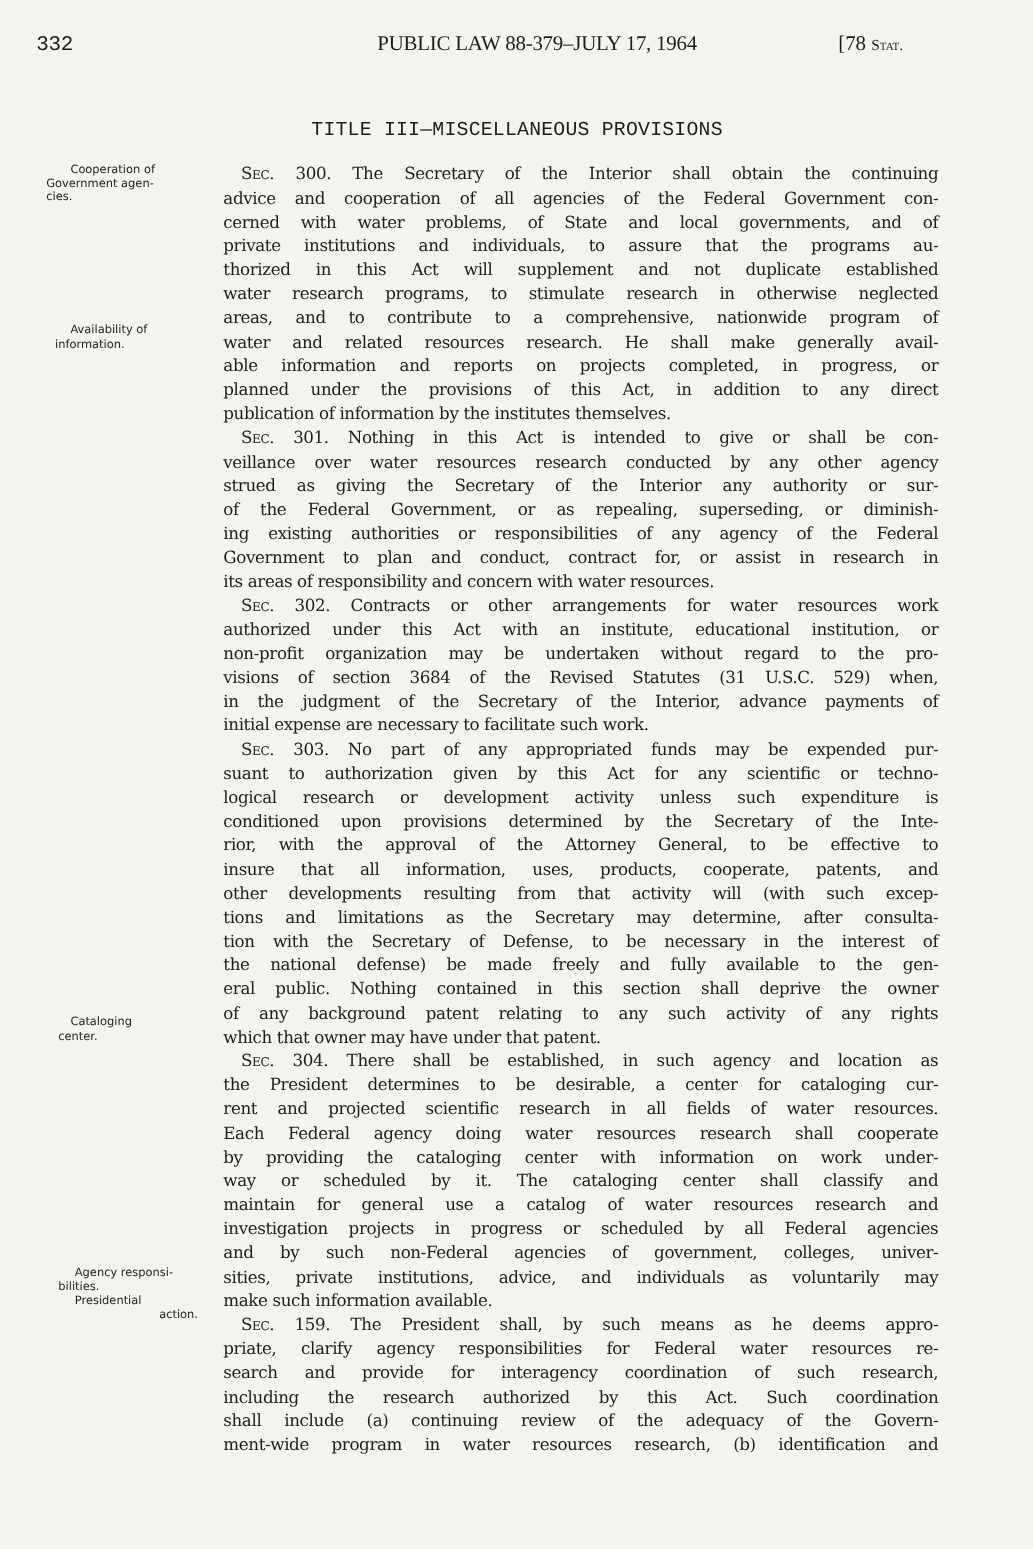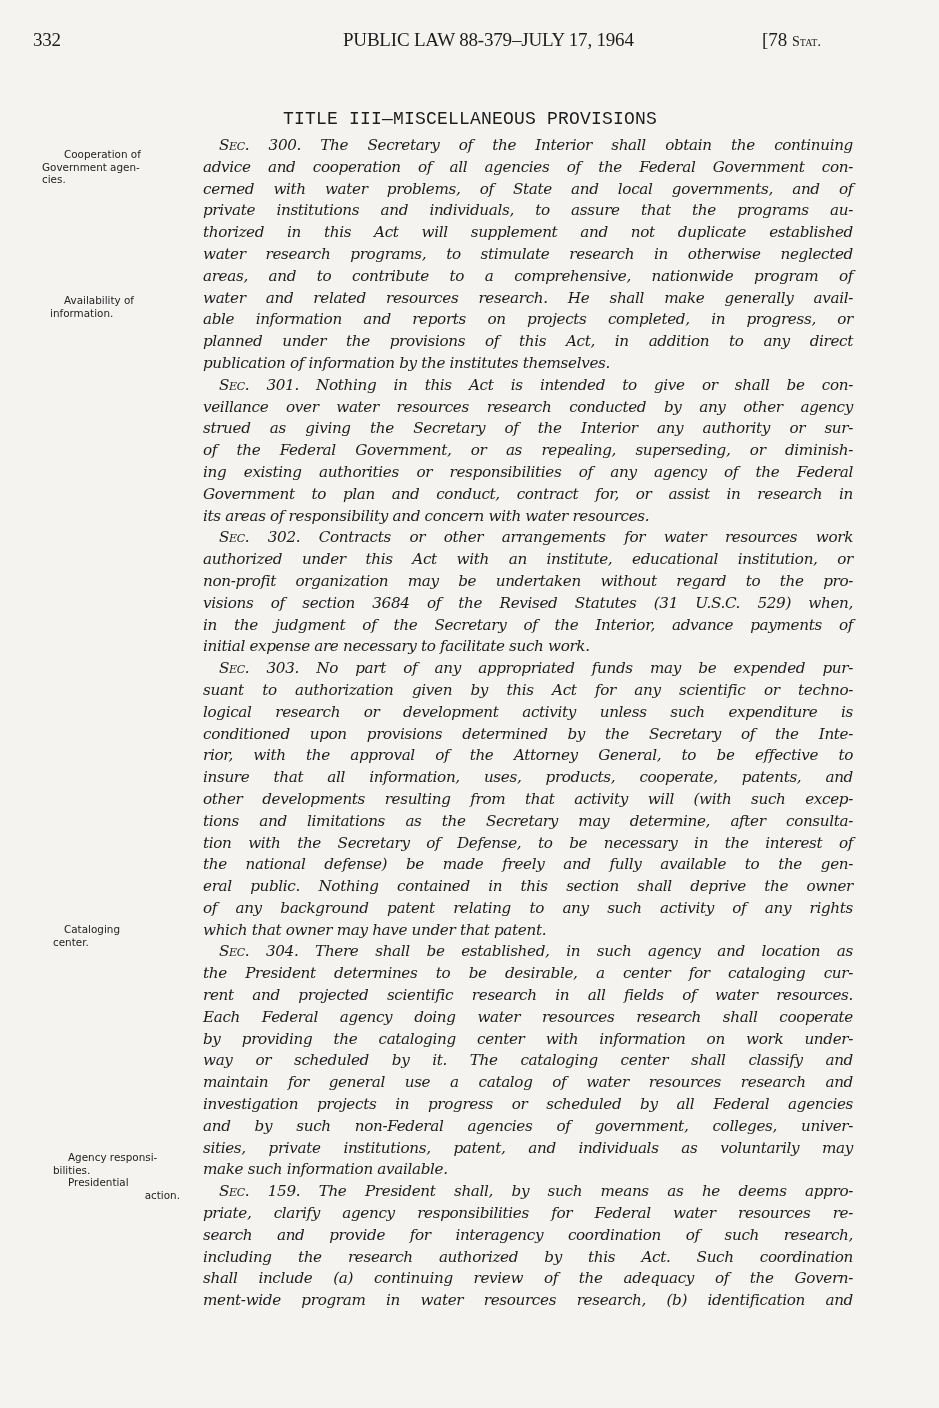--- a/index.html
+++ b/index.html
@@ -4,27 +4,27 @@
 <style>
   html, body { margin: 0; padding: 0; }
   body {
     width: 939px; height: 1408px; position: relative; overflow: hidden;
     background: #f4f3f0;
     color: #1c1c1c;
     font-family: "DejaVu Serif", "Liberation Serif", serif;
   }
   .page { position: absolute; left: 0; top: 0; width: 939px; height: 1408px; }
   .header { position: absolute; top: 29px; left: 0; width: 939px; height: 26px; }
-  .hdr-page-num { position: absolute; left: 33px; top: 0; font-family: Liberation Serif, serif; font-size: 19px; letter-spacing: -0.3px; }
+  .hdr-page-num { position: absolute; left: 33px; top: 0; font-family: Liberation Mono, monospace; font-size: 19px; letter-spacing: -0.3px; }
   .hdr-title { position: absolute; left: 343px; top: 0; font-family: "Liberation Serif", serif; font-size: 19px; letter-spacing: -0.2px; }
   .hdr-stat { position: absolute; left: 762px; top: 0; font-family: "Liberation Serif", serif; font-size: 19px; }
   .hdr-stat .sc { font-size: 14px; }
   .title-iii { position: absolute; top: 109px; left: 283px; font-family: Liberation Mono, monospace; font-size: 18px; letter-spacing: 0.2px; }
 
-  .body-text { position: absolute; left: 203px; top: 135px; width: 650px; font-style: italic; }
+  .body-text { position: absolute; left: 203px; top: 148px; width: 650px; }
   .line {
     display: block; height: 21.8px; line-height: 21.8px;
     font-family: "DejaVu Serif", serif; font-size: 15.2px;
     text-align: justify; text-align-last: justify;
     white-space: nowrap; overflow: visible; letter-spacing: -0.35px;
   }
   .line.last { text-align-last: left; }
   .line.indent { padding-left: 16px; }
   .sec { font-variant: small-caps; }
 
@@ -121,21 +121,21 @@
       <div>
         <span class="line indent"><span class="sec">Sec.</span><span> 304.</span><span> There shall be established, in such agency and location as</span></span>
         <span class="line">the President determines to be desirable, a center for cataloging cur-</span>
         <span class="line">rent and projected scientific research in all fields of water resources.</span>
         <span class="line">Each Federal agency doing water resources research shall cooperate</span>
         <span class="line">by providing the cataloging center with information on work under-</span>
         <span class="line">way or scheduled by it.  The cataloging center shall classify and</span>
         <span class="line">maintain for general use a catalog of water resources research and</span>
         <span class="line">investigation projects in progress or scheduled by all Federal agencies</span>
         <span class="line">and by such non-Federal agencies of government, colleges, univer-</span>
-        <span class="line">sities, private institutions, patent, and individuals as voluntarily may</span>
+        <span class="line">sities, private institutions, advice, and individuals as voluntarily may</span>
         <span class="line last">make such information available.</span>
       </div>
       <div>
         <span class="line indent"><span class="sec">Sec.</span><span> 159.</span><span> The President shall, by such means as he deems appro-</span></span>
         <span class="line">priate, clarify agency responsibilities for Federal water resources re-</span>
         <span class="line">search and provide for interagency coordination of such research,</span>
         <span class="line">including the research authorized by this Act.  Such coordination</span>
         <span class="line">shall include (a) continuing review of the adequacy of the Govern-</span>
         <span class="line">ment-wide program in water resources research, (b) identification and</span>
       </div>

